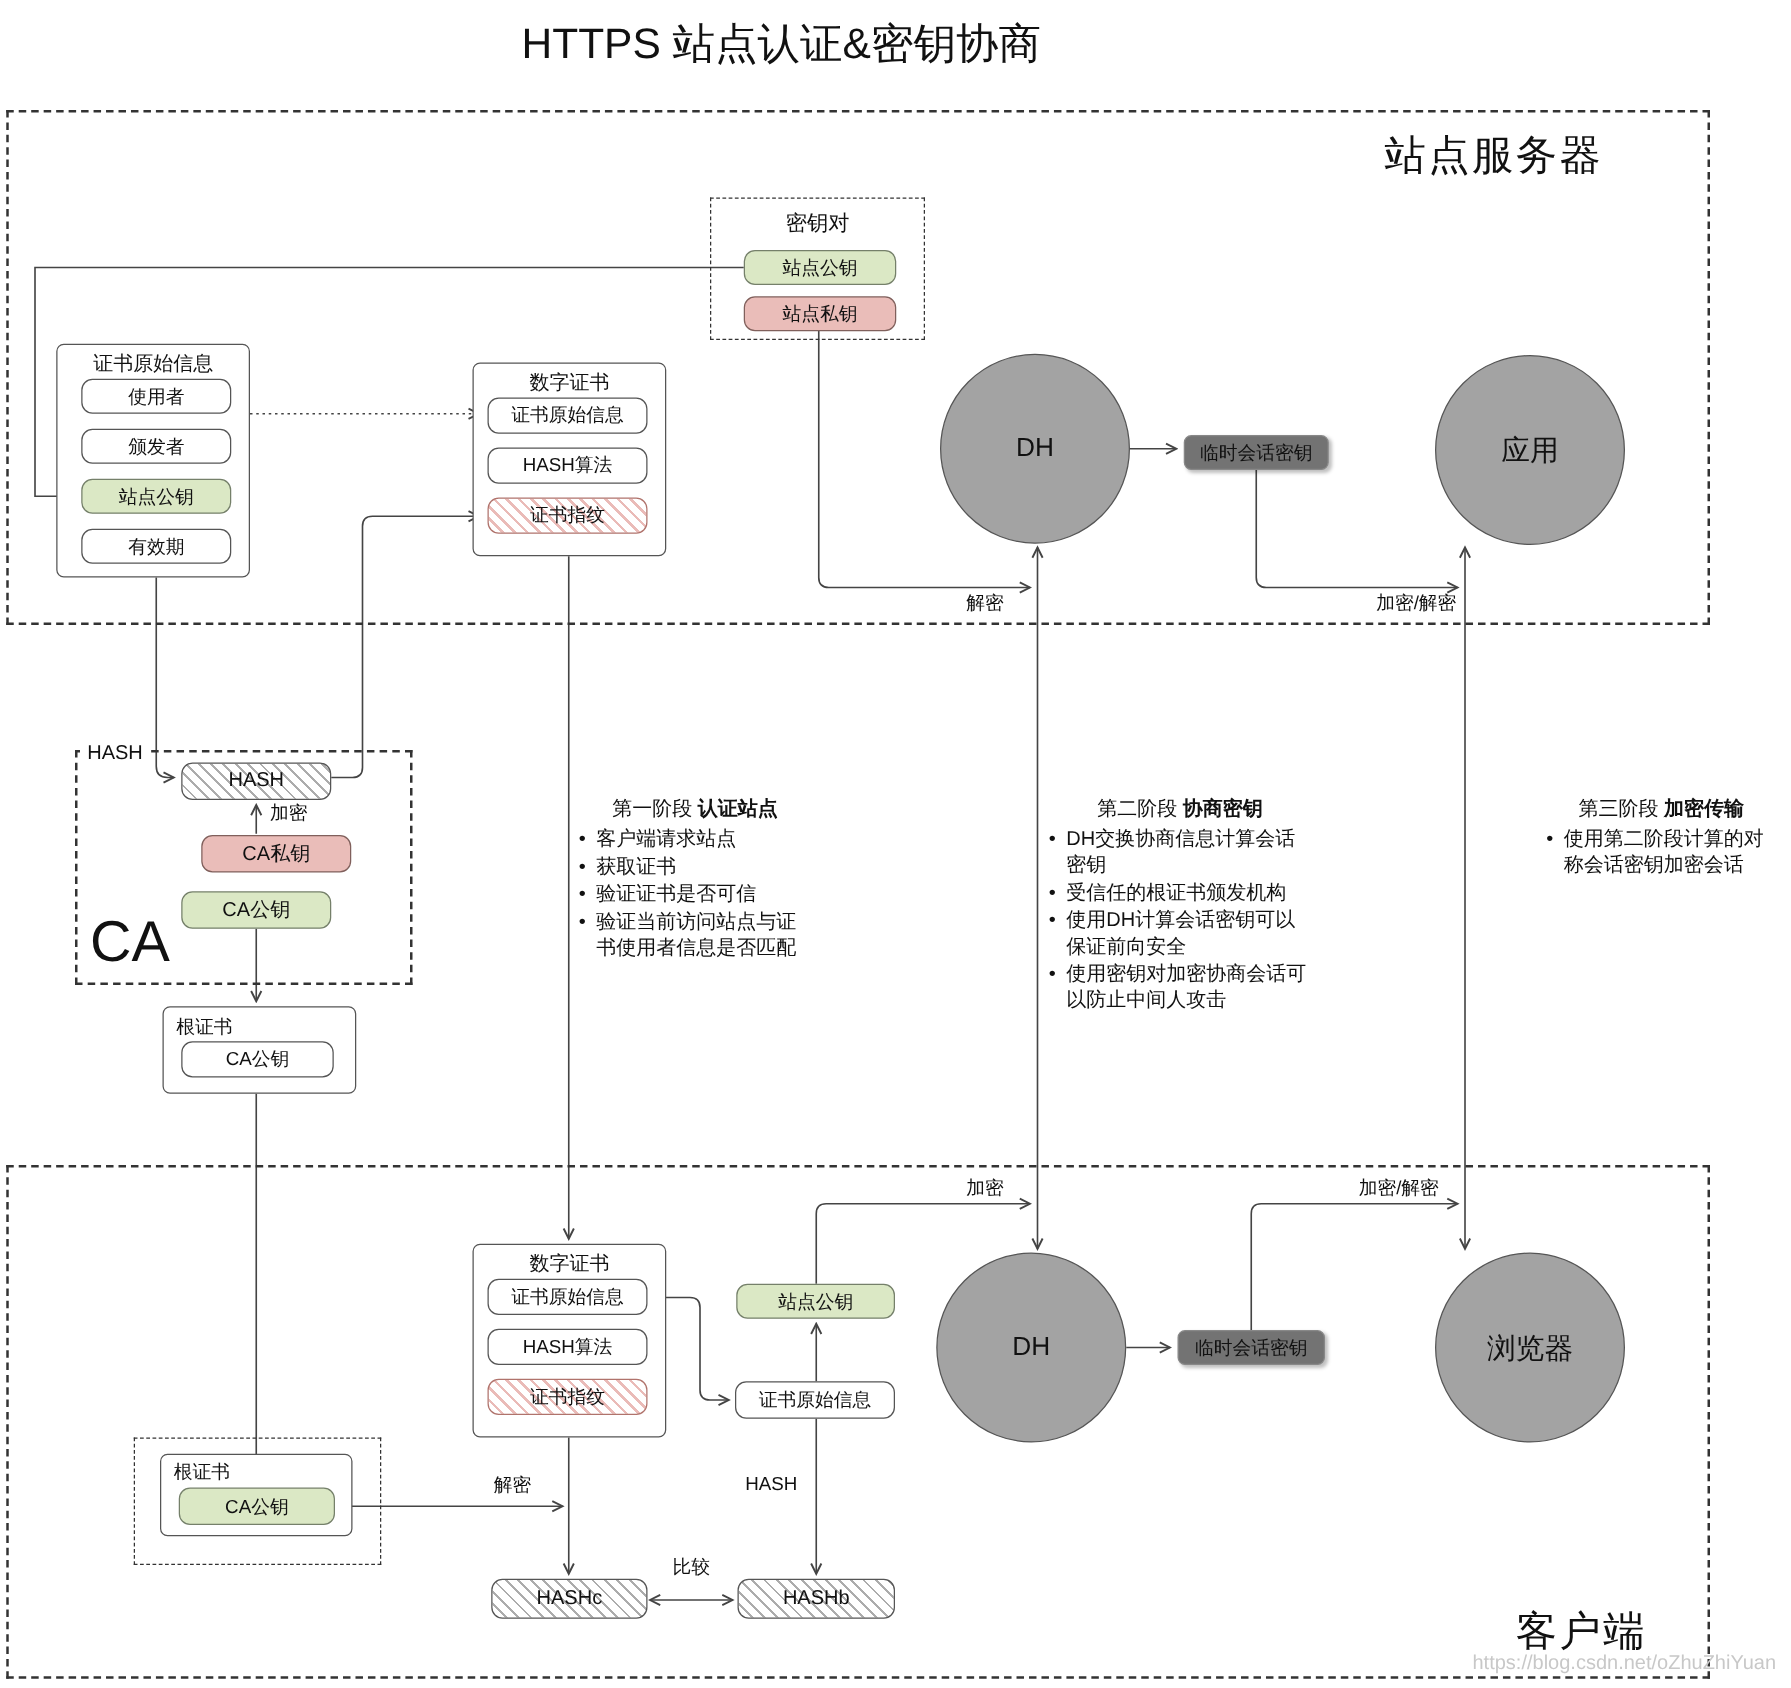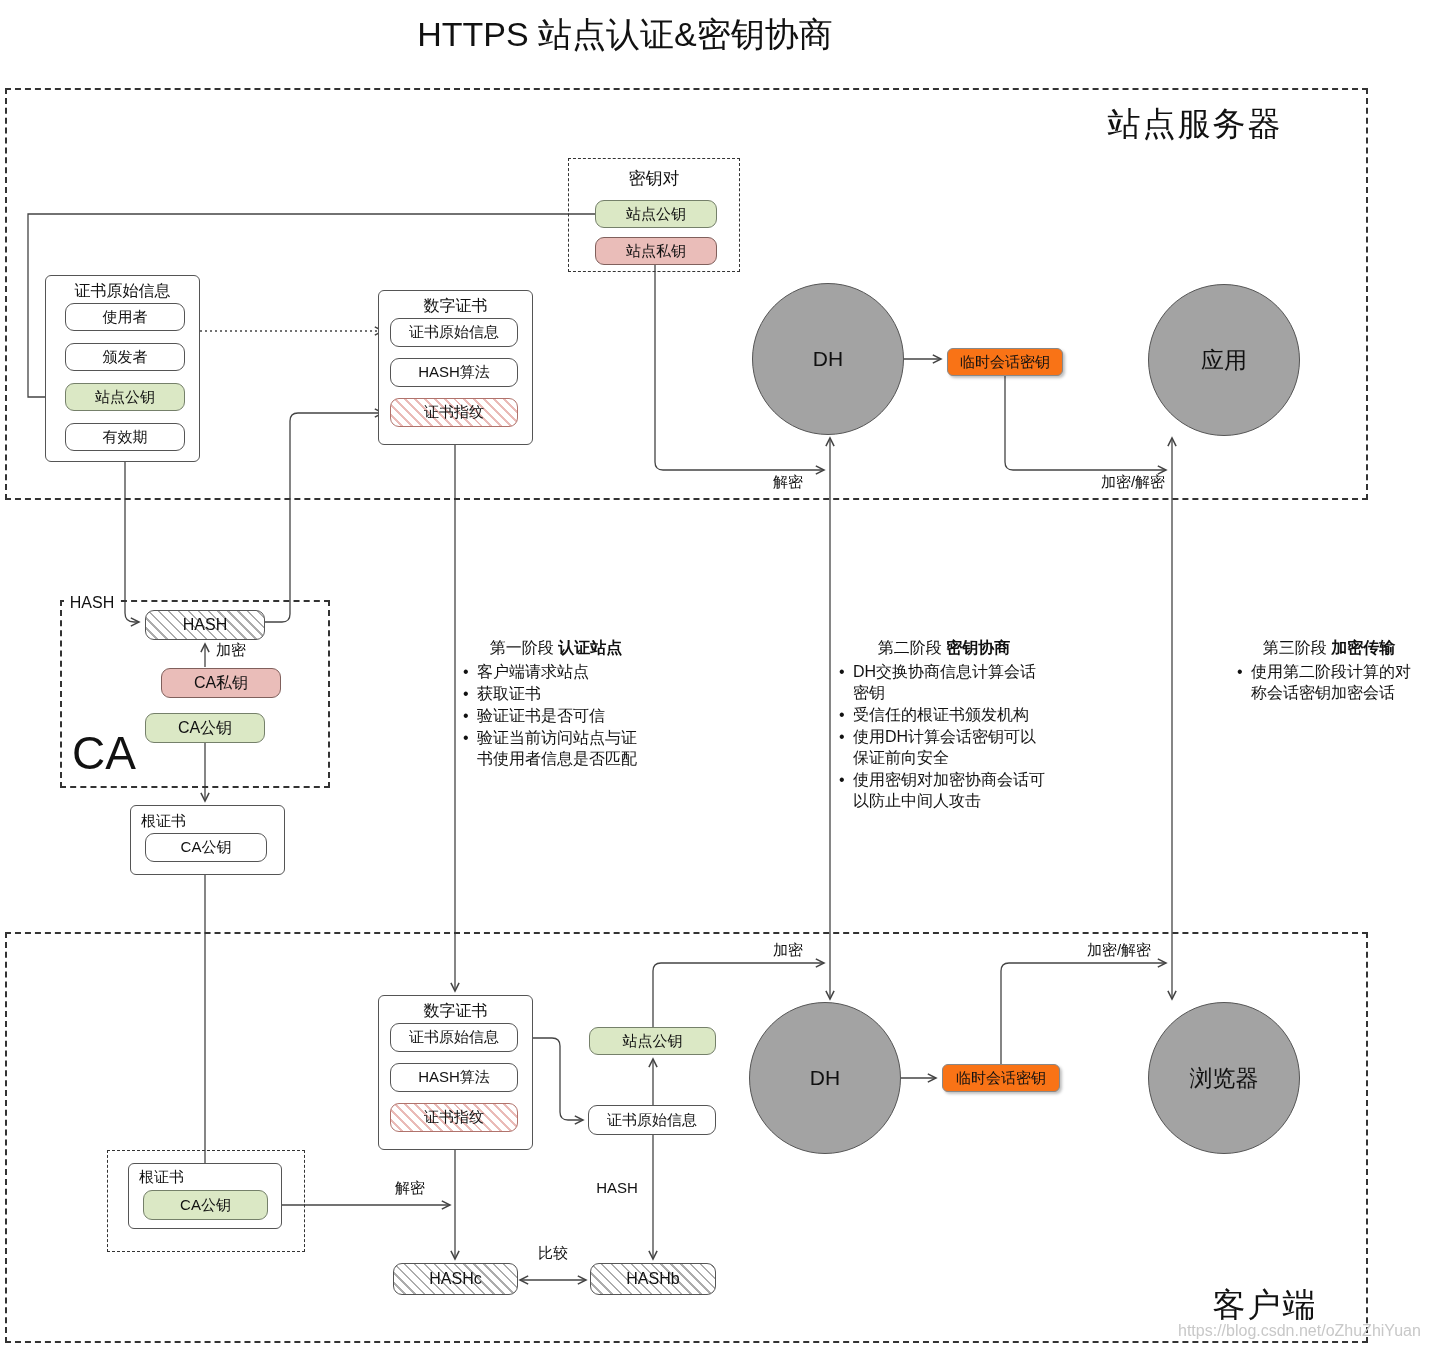--- a/index.html
+++ b/index.html
@@ -7,21 +7,21 @@
           font-family:"Liberation Sans","DejaVu Sans",sans-serif;color:#111;overflow:hidden;}
   .abs{position:absolute;box-sizing:border-box;}
   .rbox{position:absolute;box-sizing:border-box;border:1.4px solid #555;border-radius:9px;
         display:flex;align-items:center;justify-content:center;font-size:15px;background:#fff;}
   .green{background:#dbe8c5;border-color:#75806a;}
   .pink{background:#eabdb9;border-color:#80605c;}
   .hatchred{background:repeating-linear-gradient(45deg,rgba(217,131,125,.55) 0 2px,rgba(255,255,255,0) 2px 7px),#fff;
             border-color:#b0736c;}
   .hatchgray{background:repeating-linear-gradient(45deg,rgba(90,90,90,.5) 0 1.6px,rgba(255,255,255,0) 1.6px 7px),#fff;
              border-color:#555;}
-  .session{position:absolute;box-sizing:border-box;background:#f97316;border:1.2px solid #888;border-radius:6px;
+  .session{position:absolute;box-sizing:border-box;background:#737373;border:1.2px solid #888;border-radius:6px;
            box-shadow:2px 2px 3px rgba(0,0,0,.25);display:flex;align-items:center;justify-content:center;font-size:15px;}
   .cbox{position:absolute;box-sizing:border-box;border:1.5px solid #555;border-radius:6px;background:#fff;}
   .cbox .ctitle{text-align:center;font-size:16px;margin-top:5px;}
   .dash{position:absolute;box-sizing:border-box;border:2px dashed #333;background:transparent;}
   .circle{position:absolute;box-sizing:border-box;border:1.4px solid #555;border-radius:50%;background:#a3a3a3;
           display:flex;align-items:center;justify-content:center;font-size:21px;}
   .lbl{position:absolute;font-size:15px;white-space:nowrap;}
   .zone-lbl{position:absolute;font-size:33px;letter-spacing:2px;}
   .stage{position:absolute;font-size:16px;line-height:21px;}
   .stage .stitle{text-align:center;margin-bottom:3px;}
@@ -120,21 +120,21 @@
     <div class="stitle"><span>第一阶段 </span><b>认证站点</b></div>
     <ul>
       <li>客户端请求站点</li>
       <li>获取证书</li>
       <li>验证证书是否可信</li>
       <li>验证当前访问站点与证书使用者信息是否匹配</li>
     </ul>
   </div>
 
   <div class="stage" style="left:836px;top:637px;width:216px;">
-    <div class="stitle"><span>第二阶段 </span><b>密钥协商</b></div>
+    <div class="stitle"><span>第二阶段 </span><b>协商密钥</b></div>
     <ul>
       <li>DH交换协商信息计算会话密钥</li>
       <li>受信任的根证书颁发机构</li>
       <li>使用DH计算会话密钥可以保证前向安全</li>
       <li>使用密钥对加密协商会话可以防止中间人攻击</li>
     </ul>
   </div>
 
   <div class="stage" style="left:1234px;top:637px;width:190px;">
     <div class="stitle"><span>第三阶段 </span><b>加密传输</b></div>

